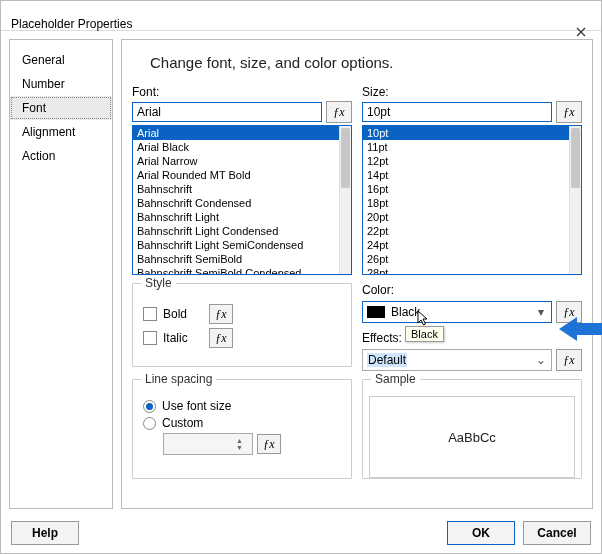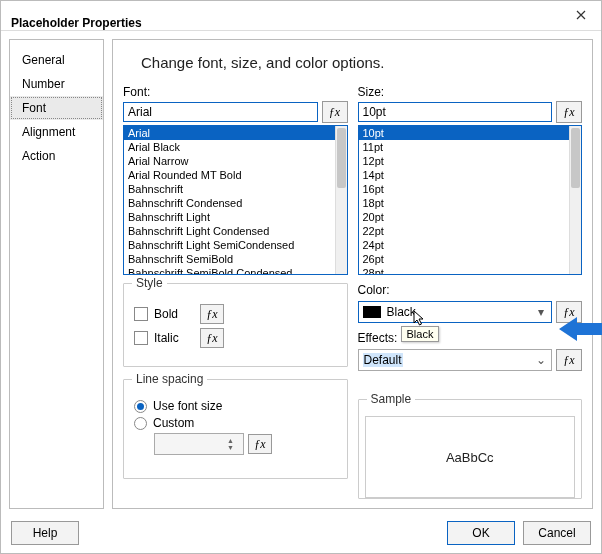--- a/index.html
+++ b/index.html
@@ -1,22 +1,22 @@
 <!DOCTYPE html>
 <html><head>
 <meta charset="utf-8">
 <style>
   * { box-sizing: border-box; }
   html, body { margin:0; padding:0; font-family: "Segoe UI", Tahoma, sans-serif; font-size:12px; color:#000; background:#f8f8f8; }
   .window { width:602px; height:554px; background:#fff; border:1px solid #bbb; position:relative; display:flex; flex-direction:column; }
-  .titlebar { height:30px; display:flex; align-items:flex-end; justify-content:space-between; padding:16px 0 0 10px; border-bottom:1px solid #ddd;font-weight:bold; }
+  .titlebar { height:30px; display:flex; align-items:flex-start; justify-content:space-between; padding:16px 0 0 10px; border-bottom:1px solid #ddd; }
   .titlebar .title { font-size:12px; }
   .titlebar .close { width:40px; height:30px; display:flex; align-items:center; justify-content:center; font-size:14px; color:#333; }
   .body { flex:1; display:flex; padding:8px 8px 4px 8px; gap:8px; min-height:0; }
-  .sidebar { width:95px; border:1px solid #bbb; background:#fff; padding:8px 0; }
+  .sidebar { width:104px; border:1px solid #bbb; background:#fff; padding:8px 0; }
   .sidebar-item { padding:5px 12px; cursor:default; }
   .sidebar-item.selected { outline:1px dotted #888; outline-offset:-2px; background:#eaeaea; }
   .content { flex:1; border:1px solid #bbb; padding:10px 10px 6px 10px; display:flex; flex-direction:column; gap:8px; min-height:0; overflow:hidden; }
   .heading { font-size:15px; font-weight:400; color:#222; margin:4px 2px 6px 18px; }
   .row { display:flex; gap:10px; }
   .col { flex:1; display:flex; flex-direction:column; gap:2px; min-width:0; }
   .field-row { display:flex; gap:4px; align-items:center; }
   .textbox { flex:1; border:1px solid #0a63c2; padding:2px 4px; height:20px; font-size:12px; }
   .fx-btn { width:26px; height:22px; border:1px solid #999; background:#f3f3f3; font-family:"Times New Roman", serif; font-style:italic; font-size:12px; display:flex; align-items:center; justify-content:center; cursor:default; flex:none; }
   .fx-btn.small { width:24px; height:20px; }
@@ -44,21 +44,21 @@
   .combo .hl { background:#cfe5fb; padding:0 1px; }
 
   .spinner { width:90px; height:22px; border:1px solid #aaa; background:#f5f5f5; display:flex; align-items:center; justify-content:flex-end; padding-right:2px; color:#888; }
   .spin-arrows { width:14px; display:flex; flex-direction:column; margin-left:4px; font-size:7px; line-height:7px; color:#666; }
 
   .tooltip { position:absolute; left:42px; top:24px; border:1px solid #999; background:#fffff0; padding:1px 5px; font-size:11px; box-shadow:1px 1px 2px rgba(0,0,0,.2); z-index:5; }
   .cursor { position:absolute; left:54px; top:8px; pointer-events:none; z-index:6; }
 
   .sample-box { border:1px solid #ccc; height:82px; display:flex; align-items:center; justify-content:center; font-size:13px; font-family:Arial, sans-serif; color:#222; }
 
-  .footer { height:40px; display:flex; align-items:center; padding:0 10px; gap:8px; }
+  .footer { height:40px; display:flex; align-items:center; padding:0 10px; gap:8px;font-weight:bold; }
   .footer .spacer { flex:1; }
   .btn { min-width:68px; height:24px; border:1px solid #999; background:#f3f3f3; display:flex; align-items:center; justify-content:center; padding:0 10px; }
   .btn.primary { border:1px solid #0a63c2; }
 
   .arrow-callout { position:absolute; right:-2px; top:314px; z-index:20; pointer-events:none; }
   .arrow-callout svg { display:block; }
 </style>
 </head>
 <body>
 
@@ -210,21 +210,21 @@
                     <span>▲</span>
                     <span>▼</span>
                   </div>
               </div>
               <div class="fx-btn small">
                   <span>ƒx</span>
                 </div>
             </div>
           </div>
         </div>
-        <div class="col" style="flex:1;margin-top:20px;">
+        <div class="col" style="flex:1;">
           <div class="groupbox" style="padding:16px 6px 6px 6px; height:100px;">
             <span class="grouplabel">Sample</span>
             <div class="sample-box">
               <span>AaBbCc</span>
             </div>
           </div>
         </div>
       </div>
 
     </div>

